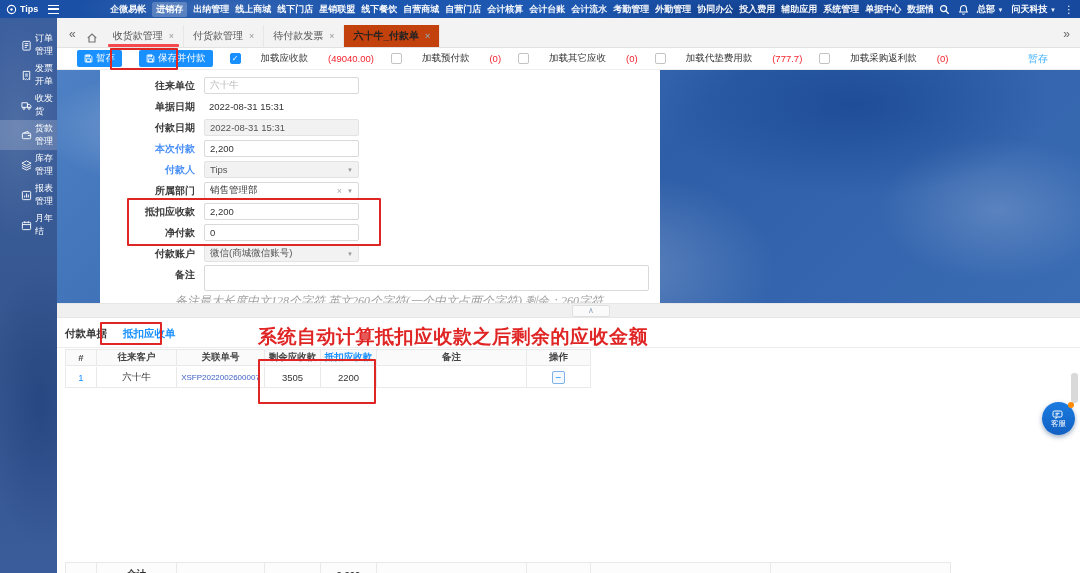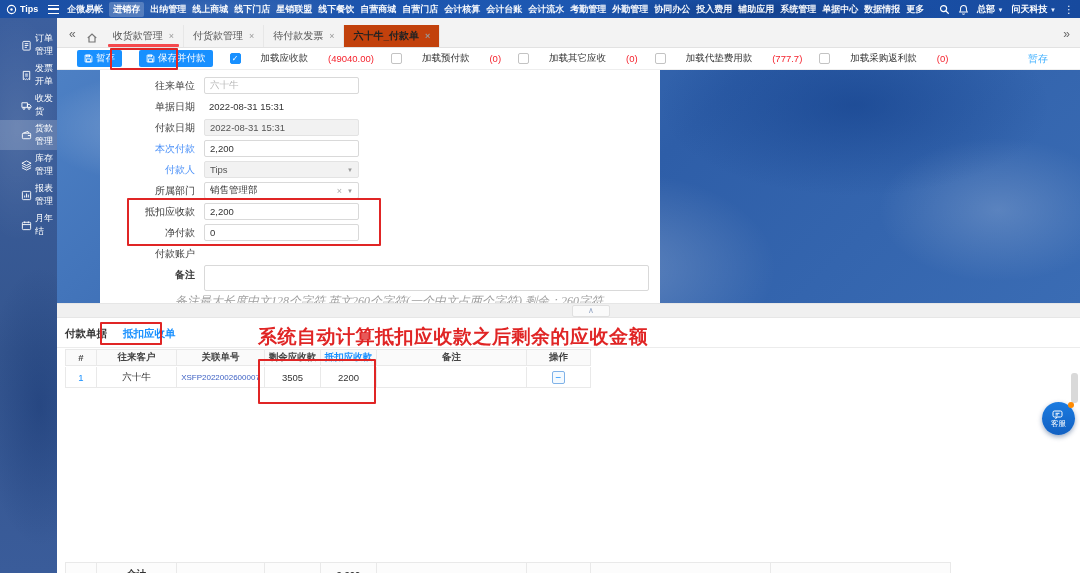--- a/index.html
+++ b/index.html
@@ -21,21 +21,21 @@
 .topbar { position:absolute; top:0; left:0; width:1080px; height:18px;
   background:
     radial-gradient(ellipse 200px 30px at 20% 40%, rgba(255,255,255,.12), transparent 70%),
     radial-gradient(ellipse 260px 30px at 70% 60%, rgba(10,45,110,.5), transparent 70%),
     linear-gradient(90deg,#1a4fa4,#1d58b2 50%,#174a9e);
   display:flex; align-items:center; padding:0 6px; color:#fff; font-size:9px; font-weight:700; white-space:nowrap; }
 .brand { display:flex; align-items:center; gap:3px; margin-right:8px; }
 .brand svg { display:block; }
 .hamburger { width:11px; height:9px; border-top:1.5px solid #fff; border-bottom:1.5px solid #fff; position:relative; margin:0 8px 0 2px; }
 .hamburger::after { content:""; position:absolute; left:0; right:0; top:2.5px; height:1.5px; background:#fff; }
-.topmenu { display:flex; align-items:center; gap:6px; flex:1; overflow:hidden; }
+.topmenu { display:flex; align-items:center; gap:6px; flex:1; overflow:hidden;margin-left:43px; }
 .topmenu .mitem { cursor:pointer; opacity:.95; }
 .topmenu .mitem.active { background:rgba(255,255,255,.22); padding:1px 4px; border-radius:2px; opacity:1; }
 .topbar-right { display:flex; align-items:center; gap:8px; margin-left:6px; }
 .caret { font-size:6px; color:#e8f0ff; }
 .kebab { font-size:10px; font-weight:400; }
 
 
 .sidebar { position:absolute; top:18px; left:0; width:57px; height:555px;
   background:
     radial-gradient(ellipse 70px 160px at 30% 20%, rgba(255,255,255,.10), transparent 70%),
@@ -67,21 +67,21 @@
 .cbx { width:11px; height:11px; border:1px solid #c3c3c3; border-radius:2px; background:#fff; display:flex; align-items:center; justify-content:center; }
 .cbx.checked { background:#1890ff; border-color:#1890ff; }
 .cbx.checked::after { content:"✓"; color:#fff; font-size:8px; line-height:1; }
 .red-val { color:#f5222d; }
 .toolbar-right-link { margin-left:auto; margin-right:32px; color:#45b2ff; font-size:10px; cursor:pointer; }
 
 
 .form-area { height:233px; position:relative; }
 .form-panel { position:absolute; left:43px; top:0; width:560px; height:233px; background:#fff; padding-top:5px; }
 .frow { height:21px; display:flex; align-items:center; }
-.frow .flabel { width:95px; text-align:right; margin-right:9px; font-size:10px; font-weight:400; color:#3c3c3c; }
+.frow .flabel { width:95px; text-align:right; margin-right:9px; font-size:10px; font-weight:700; color:#3c3c3c; }
 .frow .flabel.blue { color:#4a90f8; }
 .ctrl { width:155px; height:17px; font-size:9.5px; color:#333; display:flex; align-items:center; padding:0 5px; }
 .ctrl.input { background:#fff; border:1px solid #d9d9d9; border-radius:2px; }
 .ctrl.disabled { color:#b9b9b9; }
 .ctrl.gray { background:#f2f2f2; border:1px solid #e3e3e3; border-radius:2px; color:#555; }
 .ctrl.plain { border:none; padding-left:5px; color:#333; }
 .ctrl .grow { flex:1; }
 .ctrl .clear-x { color:#aaa; font-size:9px; margin-right:5px; cursor:pointer; }
 .ctrl .dd-caret { color:#999; font-size:6px; cursor:pointer; }
 .remark-row { display:flex; align-items:flex-start; margin-top:1px; }
@@ -370,20 +370,25 @@
         <div class="frow">
           <span class="flabel">抵扣应收款</span>
           <div class="ctrl input">2,200</div>
         </div>
         <div class="frow">
           <span class="flabel">净付款</span>
           <div class="ctrl input">0</div>
         </div>
         <div class="frow">
           <span class="flabel">付款账户</span>
+          <div class="ctrl gray">
+            <span>微信(商城微信账号)</span>
+              <span class="grow"></span>
+            <span class="dd-caret">▼</span>
+          </div>
         </div>
         <div class="remark-row">
           <span class="flabel">备注</span>
           <textarea class="remark-box" style=""></textarea>
         </div>
         <div class="remark-hint">备注最大长度中文128个字符,英文260个字符(一个中文占两个字符) 剩余：260字符</div>
       </div>
     </div>
 
     <div class="collapse-bar">

